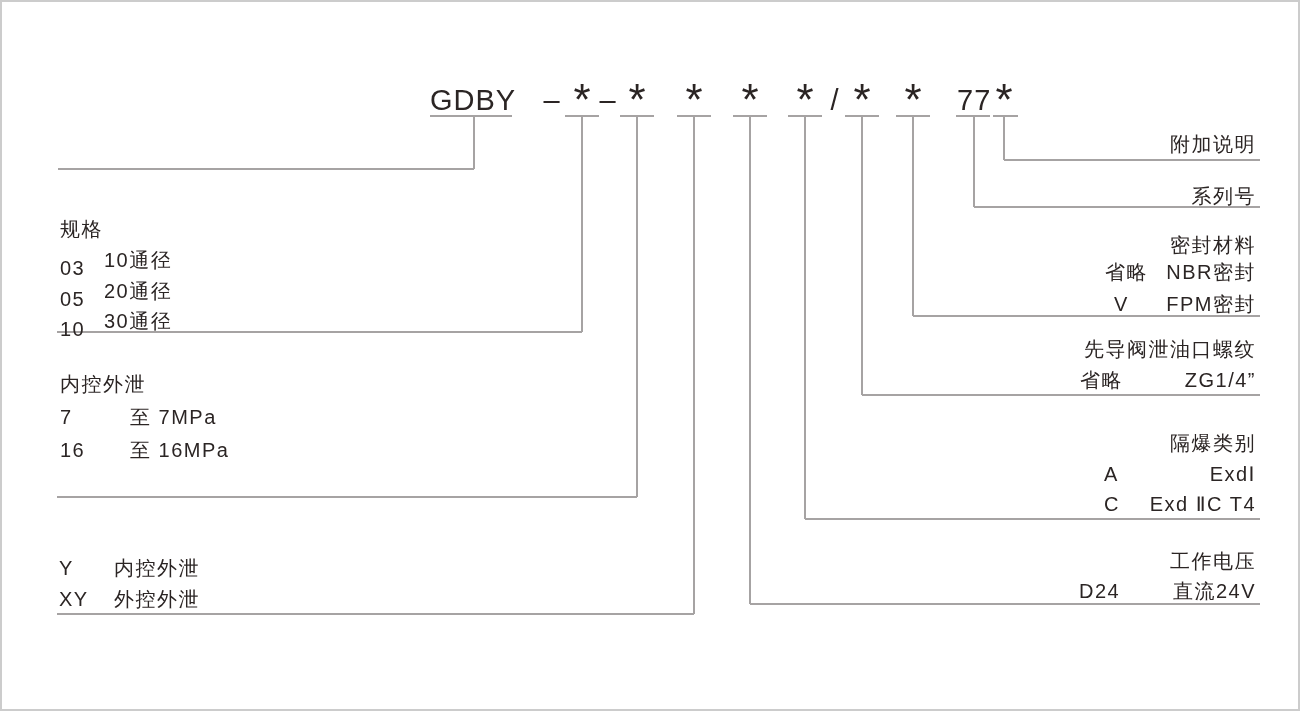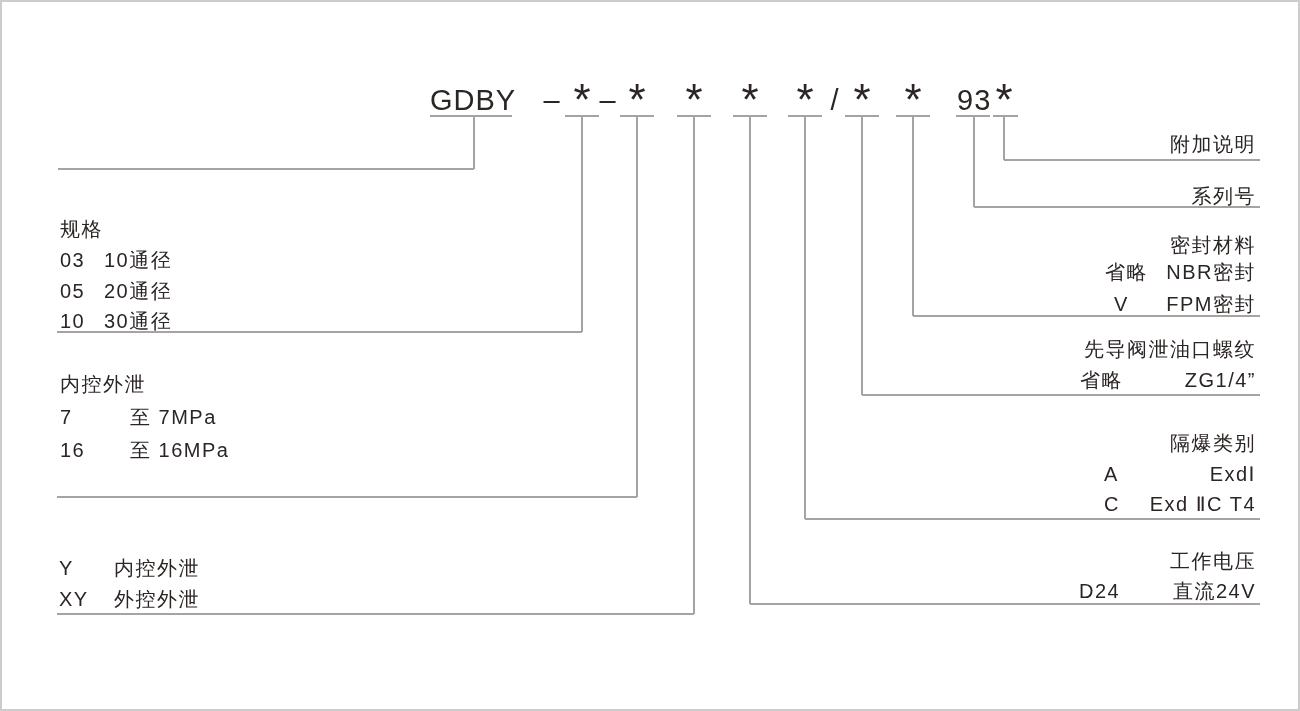--- a/index.html
+++ b/index.html
@@ -50,21 +50,21 @@
     position: absolute;
     font-size: 20px;
     line-height: 1.1;
     letter-spacing: 1.5px;
     white-space: nowrap;
     color: var(--text);
   }
   
   .lrow { display: flex; }
   .lrow .code { display: inline-block; }
-  .lrow.w44 .code { width: 44px; }
+  .lrow.w44 .code { width: 44px; margin-top: 8px; }
   .lrow.w70 .code { width: 70px; }
   .lrow.w55 .code { width: 55px; }
   
   .rhead { right: 42px; }
   .rrow { right: 42px; display: flex; justify-content: space-between; }
 </style>
 </head>
 <body>
 
 <div class="canvas">
@@ -110,21 +110,21 @@
   <span class="tok center" style="left:550px">–</span>
   <span class="tok star center" style="left:580px">*</span>
   <span class="tok center" style="left:606px">–</span>
   <span class="tok star center" style="left:635px">*</span>
   <span class="tok star center" style="left:692px">*</span>
   <span class="tok star center" style="left:748px">*</span>
   <span class="tok star center" style="left:803px">*</span>
   <span class="tok center" style="left:833px">/</span>
   <span class="tok star center" style="left:860px">*</span>
   <span class="tok star center" style="left:911px">*</span>
-  <span class="tok" style="left:955px">93</span>
+  <span class="tok" style="left:955px">77</span>
   <span class="tok star center" style="left:1002px">*</span>
 
 
   <div class="txt" style="left:58px; top:216px">规格</div>
   <div class="txt lrow w44" style="left:58px; top:247px">
     <span class="code">03</span>
     <span class="desc">10通径</span>
   </div>
   <div class="txt lrow w44" style="left:58px; top:278px">
     <span class="code">05</span>

